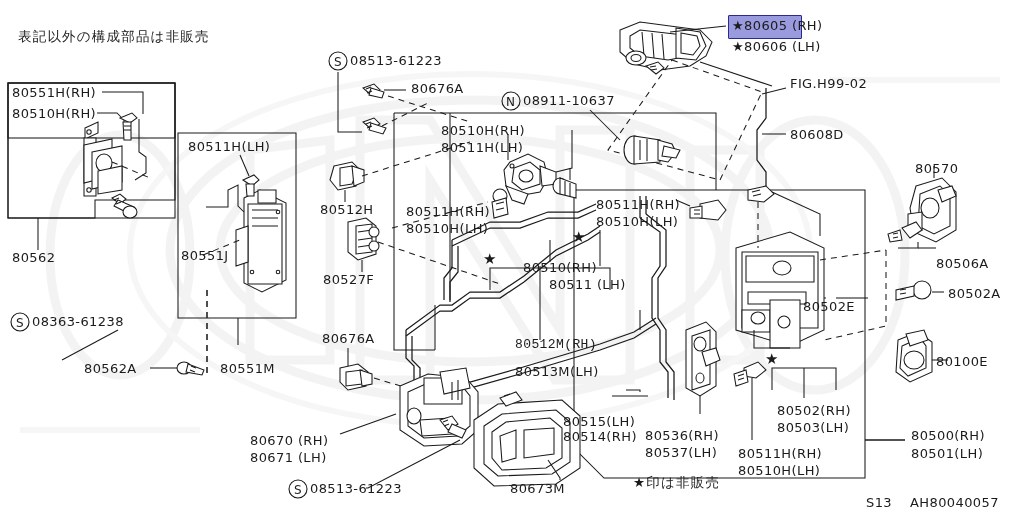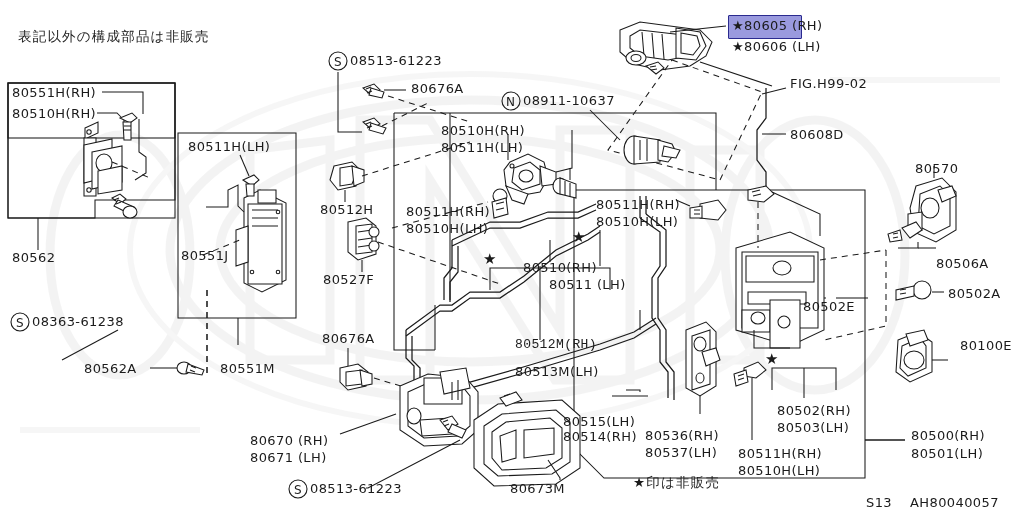--- a/index.html
+++ b/index.html
@@ -415,21 +415,21 @@
   <div class="hl" style="left:728px;top:15px;width:72px;height:22px;"></div>
   <div class="lbl hl-text" style="left:732px;top:17px;">★80605 (RH)</div>
   <div class="lbl" style="left:732px;top:38px;">★80606 (LH)</div>
 
   <div class="lbl" style="left:790px;top:75px;">FIG.H99-02</div>
   <div class="lbl" style="left:790px;top:126px;">80608D</div>
 
   <div class="lbl" style="left:915px;top:160px;">80570</div>
   <div class="lbl" style="left:936px;top:255px;">80506A</div>
   <div class="lbl" style="left:948px;top:285px;">80502A</div>
-  <div class="lbl" style="left:936px;top:337px;margin-left:24px;">80100E</div>
+  <div class="lbl" style="left:936px;top:353px;">80100E</div>
   <div class="lbl" style="left:911px;top:427px;">80500(RH)</div>
   <div class="lbl" style="left:911px;top:445px;">80501(LH)</div>
 
   <div class="lbl" style="left:320px;top:201px;">80512H</div>
   <div class="lbl" style="left:323px;top:271px;">80527F</div>
   <div class="lbl" style="left:322px;top:330px;">80676A</div>
 
   <div class="lbl" style="left:441px;top:122px;">80510H(RH)</div>
   <div class="lbl" style="left:441px;top:139px;">80511H(LH)</div>
 

